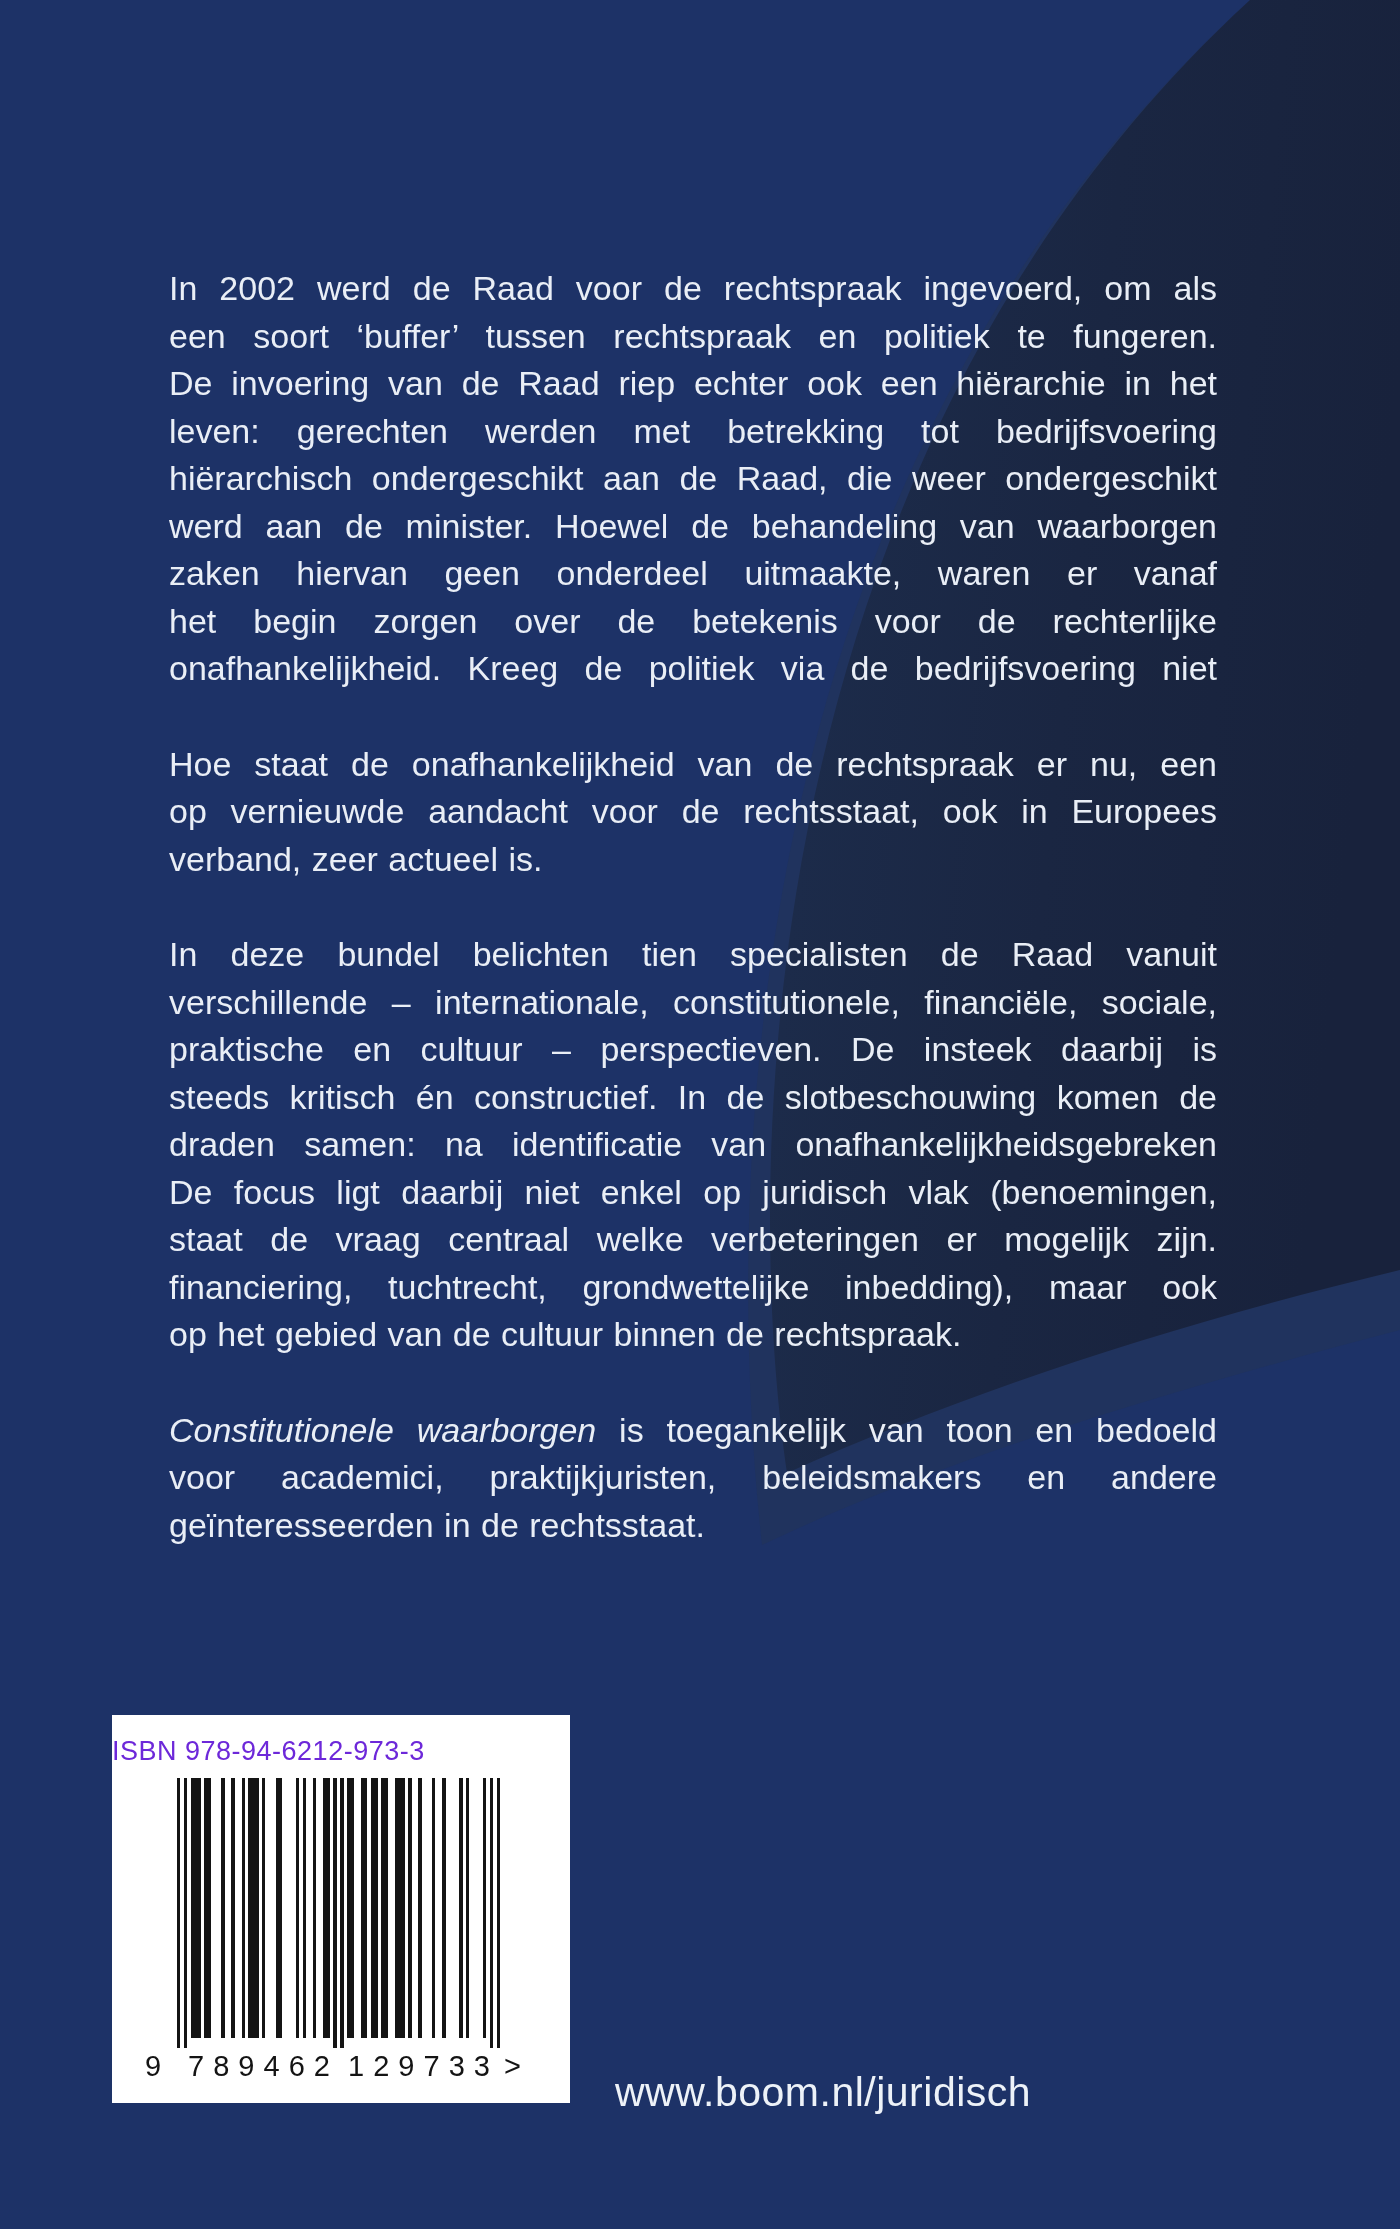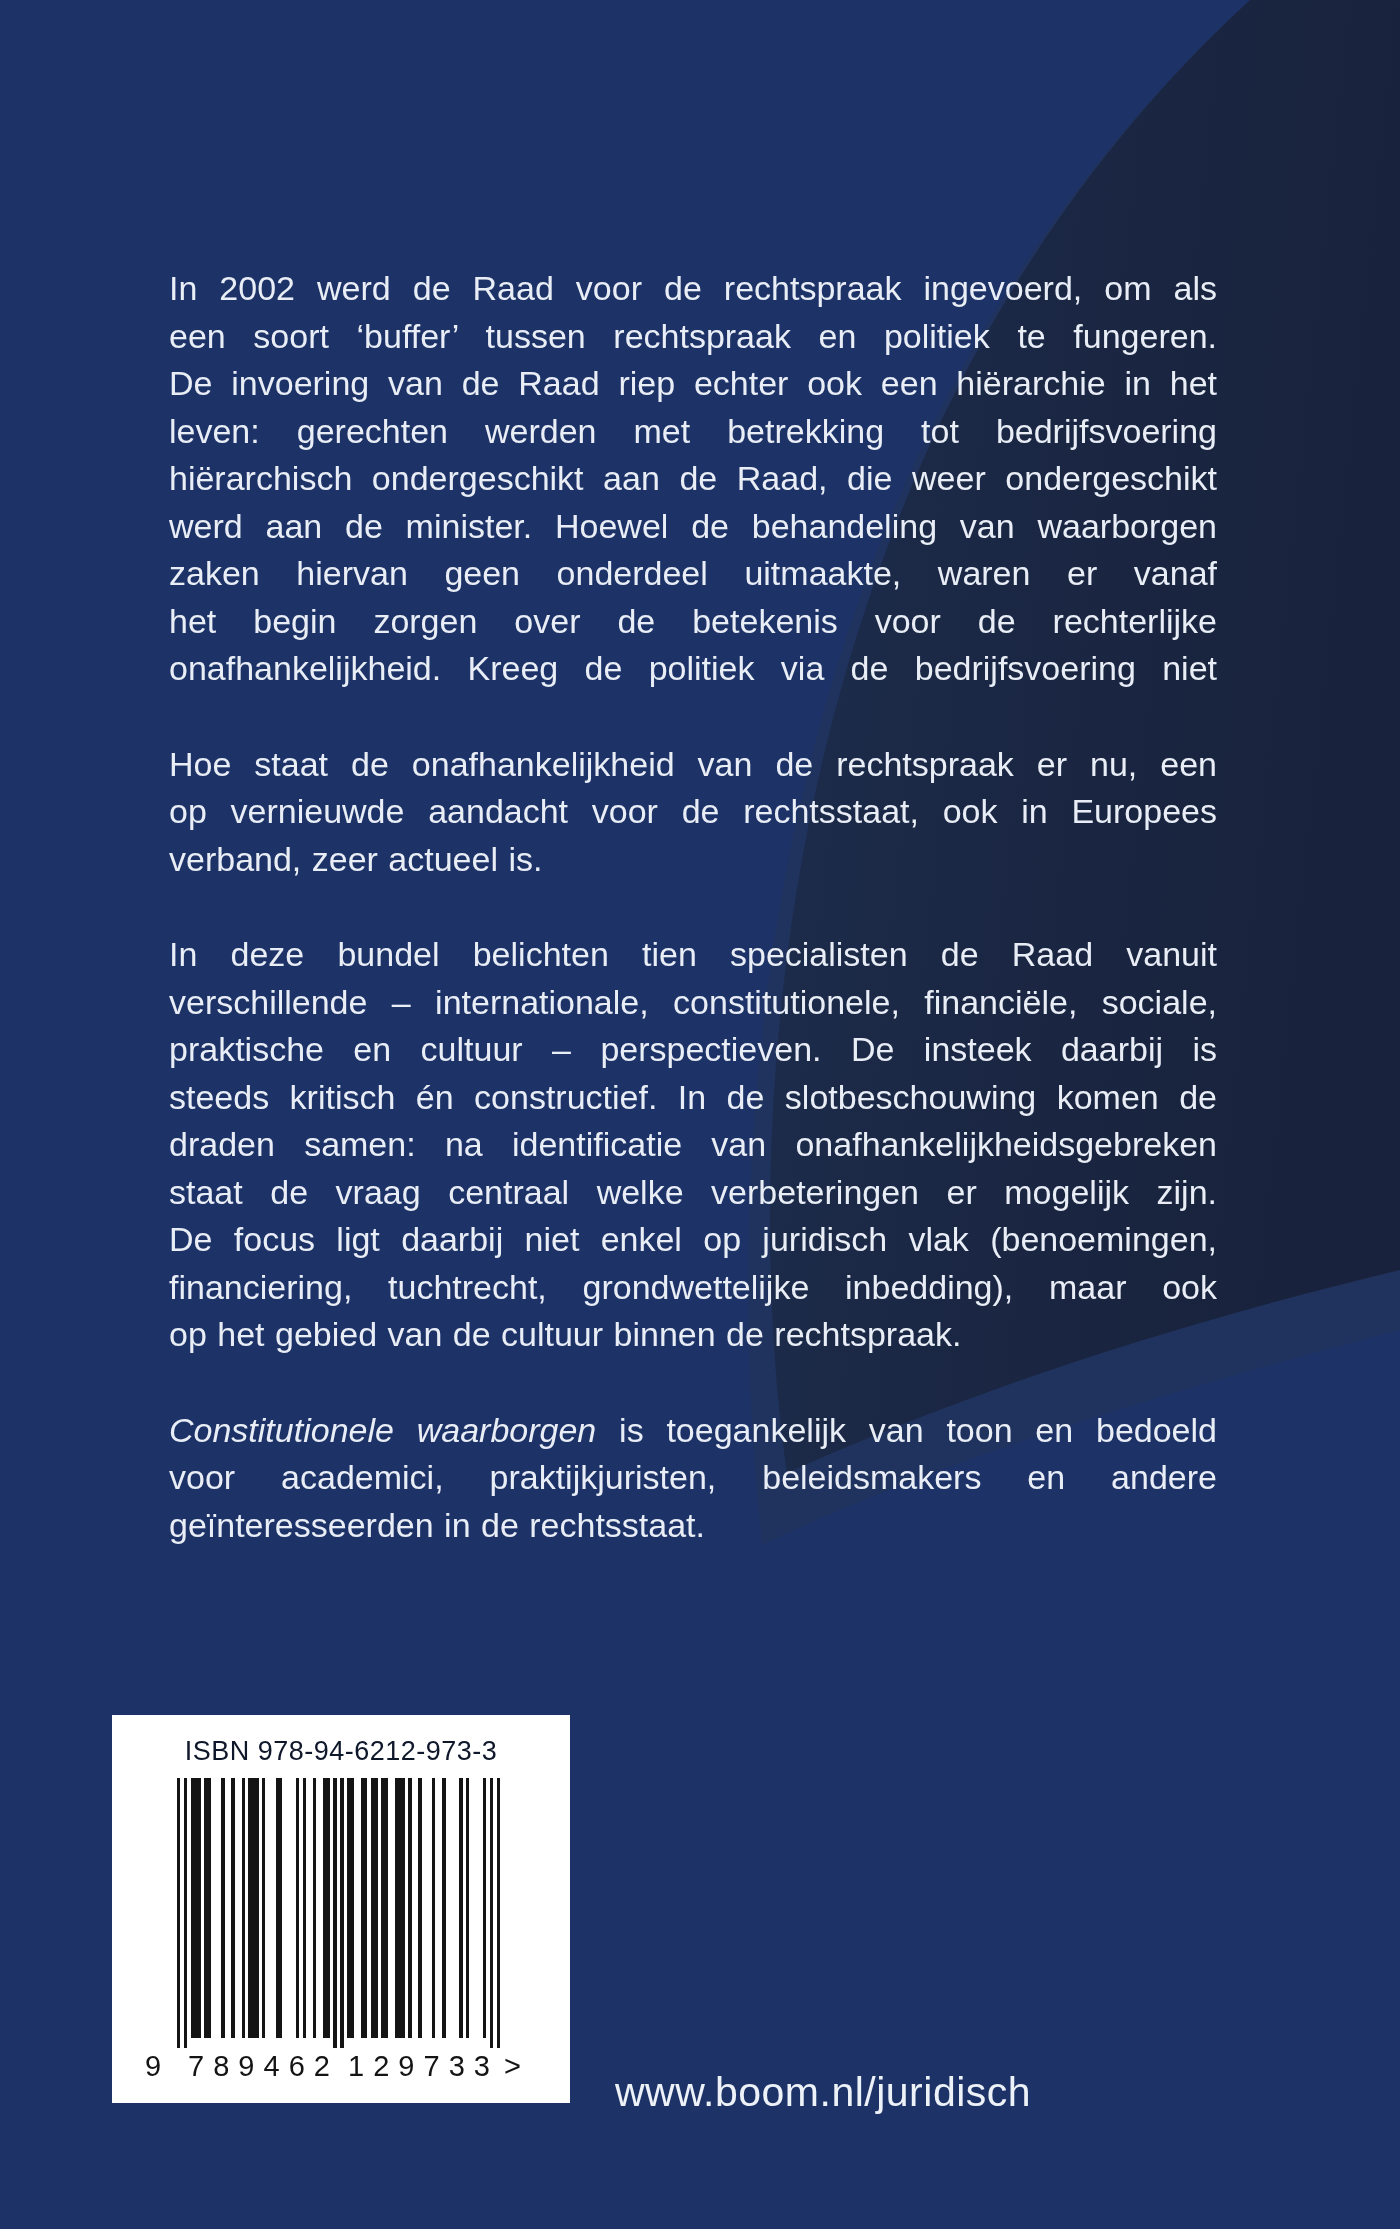--- a/index.html
+++ b/index.html
@@ -21,21 +21,21 @@
     word-spacing:1px;
   }
   .line.final{text-align-last:left;}
   .it{font-style:italic;}
   .barcode-box{
     position:absolute;left:112px;top:1715px;width:458px;height:388px;
     background:#ffffff;
   }
   .isbn{
     position:absolute;left:0;top:23px;width:100%;
-    text-align:center;color:#0f172a;font-size:27px;line-height:1;
+    text-align:left;color:#6d28d9;font-size:27px;line-height:1;
     letter-spacing:0.5px;
   }
   .bars{position:absolute;left:65px;top:63px;width:323px;height:270px;}
   .bar{position:absolute;top:0;height:260px;background:#141414;}
   .bar.guard{height:270px;}
   .digits{
     position:absolute;left:0;top:337px;width:458px;height:36px;
     color:#141414;font-size:29px;line-height:1;
   }
   .digits span{position:absolute;top:0;}
@@ -81,22 +81,22 @@
       <div class="line"><span>Hoe staat de onafhankelijkheid van de rechtspraak er nu, een</span></div>
       <div class="line"><span>op vernieuwde aandacht voor de rechtsstaat, ook in Europees</span></div>
       <div class="line final"><span>verband, zeer actueel is.</span></div>
     </div>
     <div class="para">
       <div class="line"><span>In deze bundel belichten tien specialisten de Raad vanuit</span></div>
       <div class="line"><span>verschillende – internationale, constitutionele, financiële, sociale,</span></div>
       <div class="line"><span>praktische en cultuur – perspectieven. De insteek daarbij is</span></div>
       <div class="line"><span>steeds kritisch én constructief. In de slotbeschouwing komen de</span></div>
       <div class="line"><span>draden samen: na identificatie van onafhankelijkheidsgebreken</span></div>
+      <div class="line"><span>De focus ligt daarbij niet enkel op juridisch vlak (benoemingen,</span></div>
       <div class="line"><span>staat de vraag centraal welke verbeteringen er mogelijk zijn.</span></div>
-      <div class="line"><span>De focus ligt daarbij niet enkel op juridisch vlak (benoemingen,</span></div>
       <div class="line"><span>financiering, tuchtrecht, grondwettelijke inbedding), maar ook</span></div>
       <div class="line final"><span>op het gebied van de cultuur binnen de rechtspraak.</span></div>
     </div>
     <div class="para">
       <div class="line"><span class="it">Constitutionele waarborgen</span><span> is toegankelijk van toon en bedoeld</span></div>
       <div class="line"><span>voor academici, praktijkjuristen, beleidsmakers en andere</span></div>
       <div class="line final"><span>geïnteresseerden in de rechtsstaat.</span></div>
     </div>
   </div>
 

